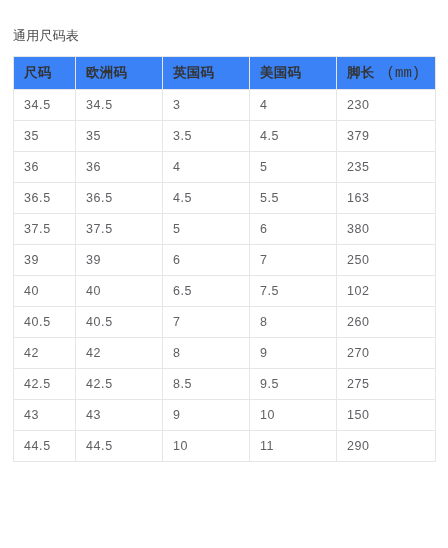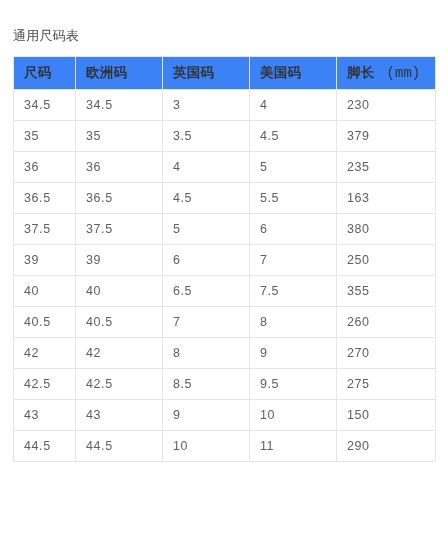--- a/index.html
+++ b/index.html
@@ -148,21 +148,21 @@
             <td>39</td>
             <td>6</td>
             <td>7</td>
             <td>250</td>
           </tr>
           <tr>
             <td>40</td>
             <td>40</td>
             <td>6.5</td>
             <td>7.5</td>
-            <td>355</td>
+            <td>102</td>
           </tr>
           <tr>
             <td>40.5</td>
             <td>40.5</td>
             <td>7</td>
             <td>8</td>
             <td>260</td>
           </tr>
           <tr>
             <td>42</td>

